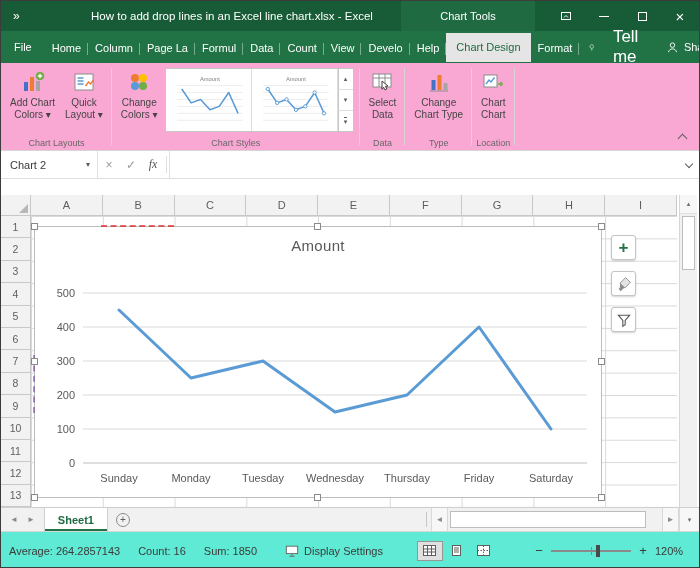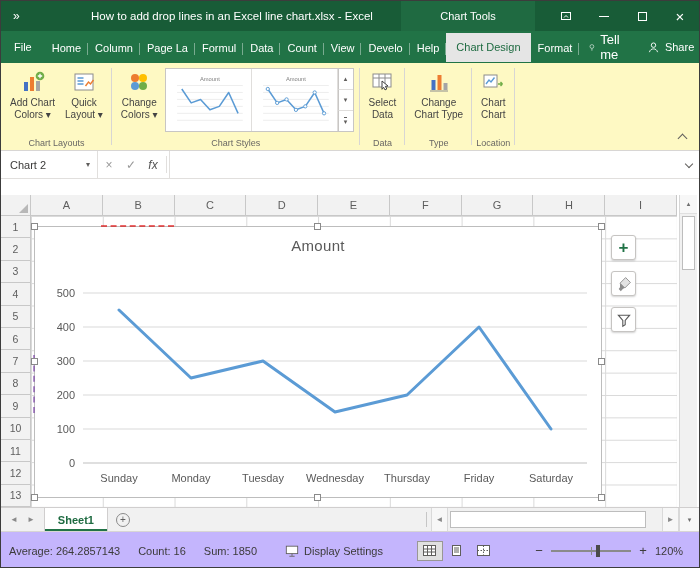--- a/index.html
+++ b/index.html
@@ -19,46 +19,46 @@
 .close-x{font-size:15px;line-height:1}
 
 
 .tabs-row{height:32px;background:#217346;display:flex;align-items:center;color:#fff;position:relative}
 .tabs-gen{display:flex;align-items:flex-end}
 .tab{height:27px;display:flex;align-items:center;padding:0 7px;font-size:11px;position:relative;white-space:nowrap}
 .tab:not(.active)::after{content:"";position:absolute;right:0;top:8px;height:12px;width:1px;background:rgba(255,255,255,.4)}
 .file-tab{padding:0 13px}
 .file-tab::after{display:none}
 .tab.active{background:#e5e5e5;color:#1e6b41;height:29px;padding:8px 10px}
-.tellme{display:flex;align-items:center;gap:4px;height:27px;padding:0 9px;font-size:13px}
+.tellme{display:flex;align-items:center;gap:17px;height:27px;padding:0 9px;font-size:17px}
 .share{margin-left:auto;display:flex;align-items:center;gap:5px;height:27px;padding:0 13px;font-size:11px}
 
 
-.ribbon{height:88px;background:#fef9c3;border-bottom:1px solid #d8d6d4;display:flex;position:relative}
+.ribbon{height:88px;background:#f9a8d4;border-bottom:1px solid #d8d6d4;display:flex;position:relative}
 .rgroup{position:relative;display:flex;flex-direction:column;padding:2px 4px 14px}
 .rgroup::after{content:"";position:absolute;right:0;top:5px;bottom:5px;width:1px;background:#d8d6d4}
 .rgroup-label{position:absolute;left:0;right:0;bottom:2px;text-align:center;font-size:9px;color:#696764}
 .rgroup-content{display:flex;flex:1;align-items:flex-start;justify-content:center}
 .big-btn{display:flex;flex-direction:column;align-items:center;padding:3px 5px 0;font-size:10px;line-height:11.5px;color:#444;text-align:center;border-radius:2px;cursor:default}
 .bicon{height:27px;display:flex;align-items:center;justify-content:center;margin-bottom:2px}
 .gallery{display:flex;background:#fff;border:1px solid #c8c6c4;margin:3px 2px 0;height:64px}
 .gthumb{width:86px;border-right:1px solid #e0dedc;display:flex;align-items:center;justify-content:center}
 .garrows{width:15px;display:flex;flex-direction:column}
 .garrow{flex:1;display:flex;align-items:center;justify-content:center;font-size:7px;color:#605e5c;border-left:1px solid #c8c6c4;border-bottom:1px solid #e0dedc}
 .garrow:last-child{border-bottom:none}
 .garrow .more-glyph{border-top:1px solid #605e5c;line-height:6px;padding-top:1px}
 .ribbon-collapse{position:absolute;right:10px;bottom:7px;width:14px;height:12px;display:flex;align-items:center;justify-content:center}
 .chev-up{width:7px;height:7px;border-left:1.4px solid #605e5c;border-top:1.4px solid #605e5c;transform:rotate(45deg);margin-top:3px}
 
 
 .formula-bar{height:28px;background:#fff;display:flex;align-items:stretch;border-bottom:1px solid #e1dfdd}
 .name-box{width:97px;display:flex;align-items:center;font-size:11px;color:#3b3a39;padding-left:9px;border-right:1px solid #e1dfdd}
 .name-dd{margin-left:auto;width:18px;align-self:stretch;display:flex;align-items:center;justify-content:center;color:#605e5c;font-size:8px}
 .fx-btn{width:22px;display:flex;align-items:center;justify-content:center;font-size:12px;color:#9a9a9a}
-.fx-btn.fx{color:#555;font-style:italic;font-family:Liberation Sans, sans-serif}
+.fx-btn.fx{color:#555;font-style:italic;font-family:Liberation Serif, serif}
 .fx-sep{width:1px;background:#e1dfdd;margin:5px 2px}
 .formula-input{flex:1;border-left:1px solid #e1dfdd}
 .fb-expand{width:20px;display:flex;align-items:center;justify-content:center}
 .chev-dn{width:6px;height:6px;border-right:1.3px solid #605e5c;border-bottom:1.3px solid #605e5c;transform:rotate(45deg);margin-top:-2px}
 .fb-gap{height:16px;background:#fff}
 
 
 .grid-area{height:312px;position:relative;background:#fff}
 .sel-all{position:absolute;left:0;top:0;width:30px;height:21px;background:#f2f2f2;border-right:1px solid #c8c8c8;border-bottom:1px solid #c8c8c8}
 .sel-all::after{content:"";position:absolute;right:2px;bottom:2px;border-left:9px solid transparent;border-bottom:9px solid #b8b8b8}
@@ -94,21 +94,21 @@
 .plus-circle{width:14px;height:14px;border:1px solid #8a8a8a;border-radius:50%;display:flex;align-items:center;justify-content:center;font-size:10px;color:#5f5f5f;line-height:1}
 .sb-spacer{flex:1}
 .splitter{width:5px;border-left:1px solid #c6c6c6;margin:4px 0}
 .hscroll{display:flex;align-items:stretch;width:248px}
 .hs-btn{width:17px;display:flex;align-items:center;justify-content:center;color:#8a8a8a;font-size:8px;border-left:1px solid #d9d9d9;border-right:1px solid #d9d9d9;background:#f7f7f7}
 .hs-track{flex:1;position:relative;background:#f1f1f1}
 .hs-thumb{position:absolute;left:2px;top:3px;bottom:3px;width:196px;background:#fff;border:1px solid #bdbdbd}
 .vs-down{width:20px;display:flex;align-items:center;justify-content:center;color:#6e6e6e;font-size:7px;border-left:1px solid #d9d9d9;background:#f7f7f7}
 
 
-.status-bar{height:38px;background:#c4b5fd;border-top:1px solid #d8d6d4;display:flex;align-items:center;font-size:11px;color:#3b3a39}
+.status-bar{height:38px;background:#5eead4;border-top:1px solid #d8d6d4;display:flex;align-items:center;font-size:11px;color:#3b3a39}
 .sbi{margin-left:18px;white-space:nowrap}
 .sbi.first{margin-left:8px}
 .disp{display:flex;align-items:center;gap:5px;margin-left:28px}
 .view-btns{display:flex;gap:1px;margin-left:34px}
 .view-btn{width:26px;height:20px;display:flex;align-items:center;justify-content:center;border:1px solid transparent}
 .view-btn.active{background:#e0e0e0;border-color:#999795}
 .zoom{display:flex;align-items:center;margin-left:auto;margin-right:10px;gap:7px}
 .zoom-btn{font-size:13px;color:#3b3a39;width:10px;text-align:center}
 .zoom-track{width:80px;height:2px;background:#8a8a8a;position:relative}
 .zoom-track::before{content:"";position:absolute;left:50%;top:-3px;width:1px;height:8px;background:#8a8a8a}

